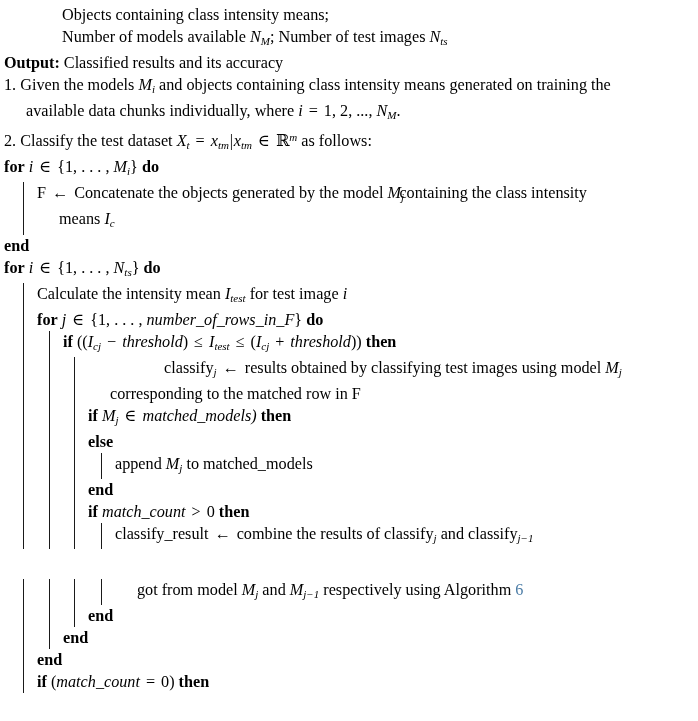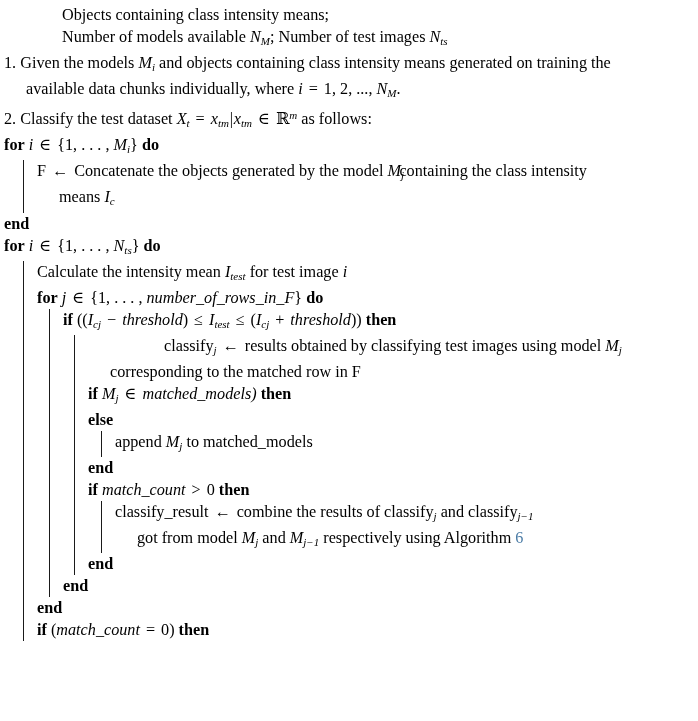--- a/index.html
+++ b/index.html
@@ -80,20 +80,26 @@
       <span>Objects containing class intensity means;</span>
     </span>
   </div>
 
   <div class="line">
     <span class="ltext" style="padding-left:58px;">
       <span>Number of models available <span class="math">N<sub>M</sub></span>; Number of test images <span class="math">N<sub>ts</sub></span></span>
     </span>
   </div>
 
+  <div class="line">
+    <span class="ltext" style="padding-left:0px;">
+      <span class="kw">Output:</span>
+      <span>Classified results and its accuracy</span>
+    </span>
+  </div>
 
   <div class="line wrapbody">
     <span class="ltext" style="padding-left:0px;">
       <span>1.</span>
       <span>Given the models <span class="math">M<sub>i</sub></span> and objects containing class intensity means generated on training the<br>
       <span style="display:inline-block;width:22px;"></span>available data chunks individually, where <span class="math">i</span> <span class="op">=</span> <span class="num">1</span>, <span class="num">2</span>, ..., <span class="math">N<sub>M</sub></span>.</span>
     </span>
   </div>
 
   <div class="line">
@@ -243,21 +249,21 @@
     <span class="ltext" style="padding-left:111px;">
       <span>classify_result <span class="op">←</span> combine the results of classify<sub>j</sub> and classify<sub>j−1</sub></span>
     </span>
   </div>
 
   <div class="line">
     <span class="guide" style="left:19px;"></span>
     <span class="guide" style="left:45px;"></span>
     <span class="guide" style="left:70px;"></span>
     <span class="guide" style="left:97px;"></span>
-    <span class="ltext" style="padding-left:133px;">
+    <span class="ltext" style="padding-left:133px;margin-top:30px;">
       <span>got from model <span class="math">M<sub>j</sub></span> and <span class="math">M<sub>j−1</sub></span> respectively using Algorithm <span class="ref">6</span></span>
     </span>
   </div>
 
   <div class="line">
     <span class="guide" style="left:19px;"></span>
     <span class="guide" style="left:45px;"></span>
     <span class="guide" style="left:70px;"></span>
     <span class="ltext" style="padding-left:84px;">
       <span class="kw">end</span>

